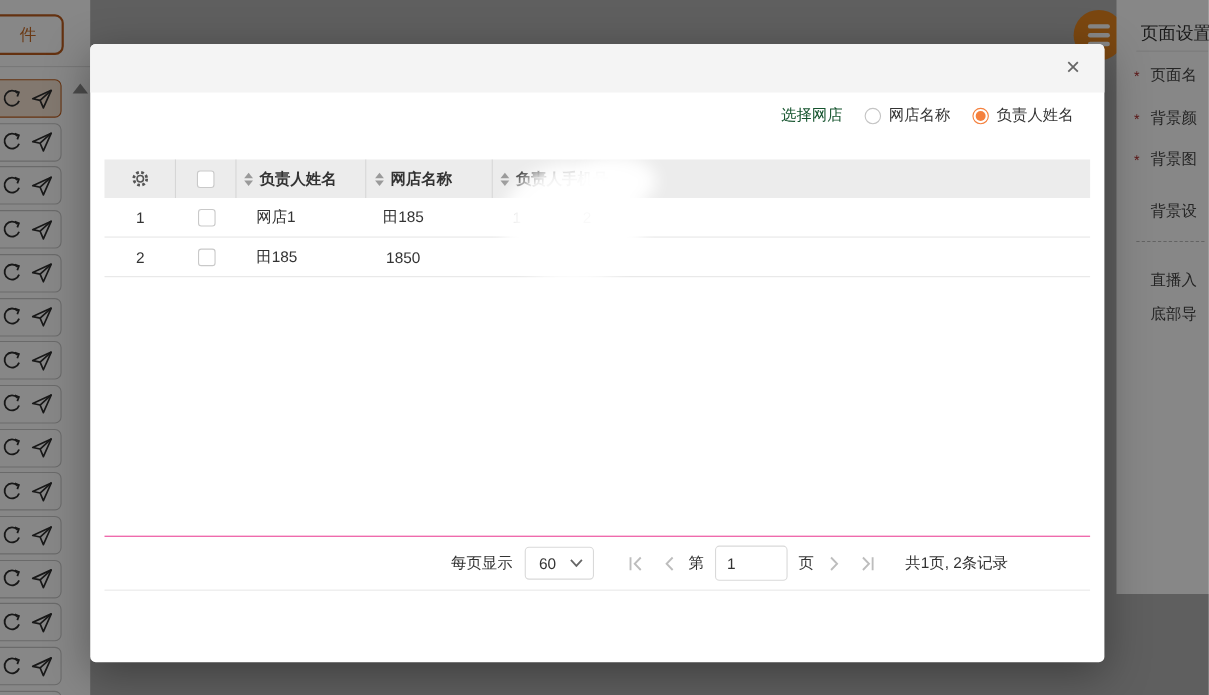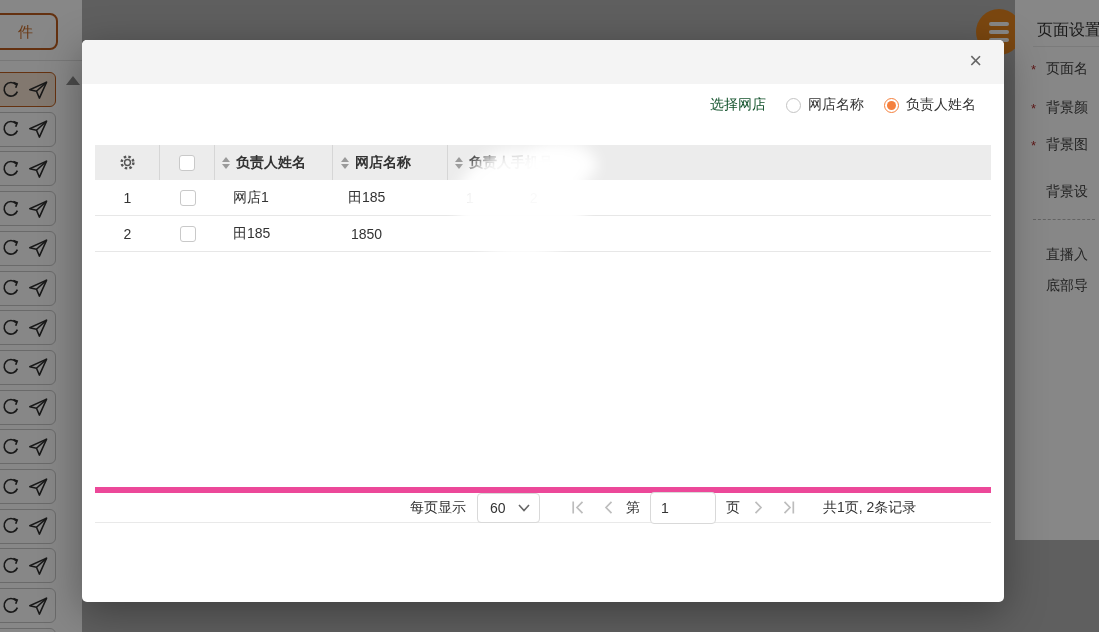--- a/index.html
+++ b/index.html
@@ -82,22 +82,22 @@
   .sort i { display:block; width:0; height:0; border-left:4px solid transparent; border-right:4px solid transparent; }
   .sort .up { border-bottom:5px solid #9a9a9a; }
   .sort .dn { border-top:5px solid #9a9a9a; }
   .h-label { font-size:14px; font-weight:bold; color:#333; }
   .checkbox { width:16px; height:16px; border:1px solid #c9c9c9; border-radius:3px; background:#fff; cursor:pointer; }
   .t-row { display:flex; height:36px; align-items:center; border-bottom:1px solid #e7e7e7; font-size:14px; color:#333; }
   .t-row .c2,.t-row .c3,.t-row .c4 { padding-left:18px; }
   .phone-tail { margin-left:56px; color:#555; opacity:.85; }
   .blur-blob { position:absolute; background:rgba(255,255,255,.96); border-radius:50%; filter:blur(7px); pointer-events:none; }
 
-  .pagination { position:absolute; left:13px; top:447px; width:896px; height:36px;
-    border-top:6px solid #ec4899; border-bottom:1px solid #e9e9e9;
+  .pagination { position:absolute; left:13px; top:447px; width:896px; height:50px;
+    border-top:1px solid #ec4899; border-bottom:1px solid #e9e9e9;
     display:flex; align-items:center; font-size:14px; color:#333; }
   .pp-label { margin-left:315px; }
   .pp-select { margin-left:11px; width:63px; height:30px; border:1px solid #d9d9d9; border-radius:4px;
     display:flex; align-items:center; justify-content:space-between; padding:0 9px 0 12px; cursor:pointer; }
   .nav-btn { display:flex; align-items:center; cursor:pointer; }
   .pg-first { margin-left:31px; } .pg-prev { margin-left:16px; }
   .pg-label1 { margin-left:12px; }
   .page-input { margin-left:10px; width:66px; height:32px; border:1px solid #d9d9d9; border-radius:4px;
     padding-left:10px; font-size:14px; color:#333; outline:none; font-family:inherit; }
   .pg-label2 { margin-left:10px; }

